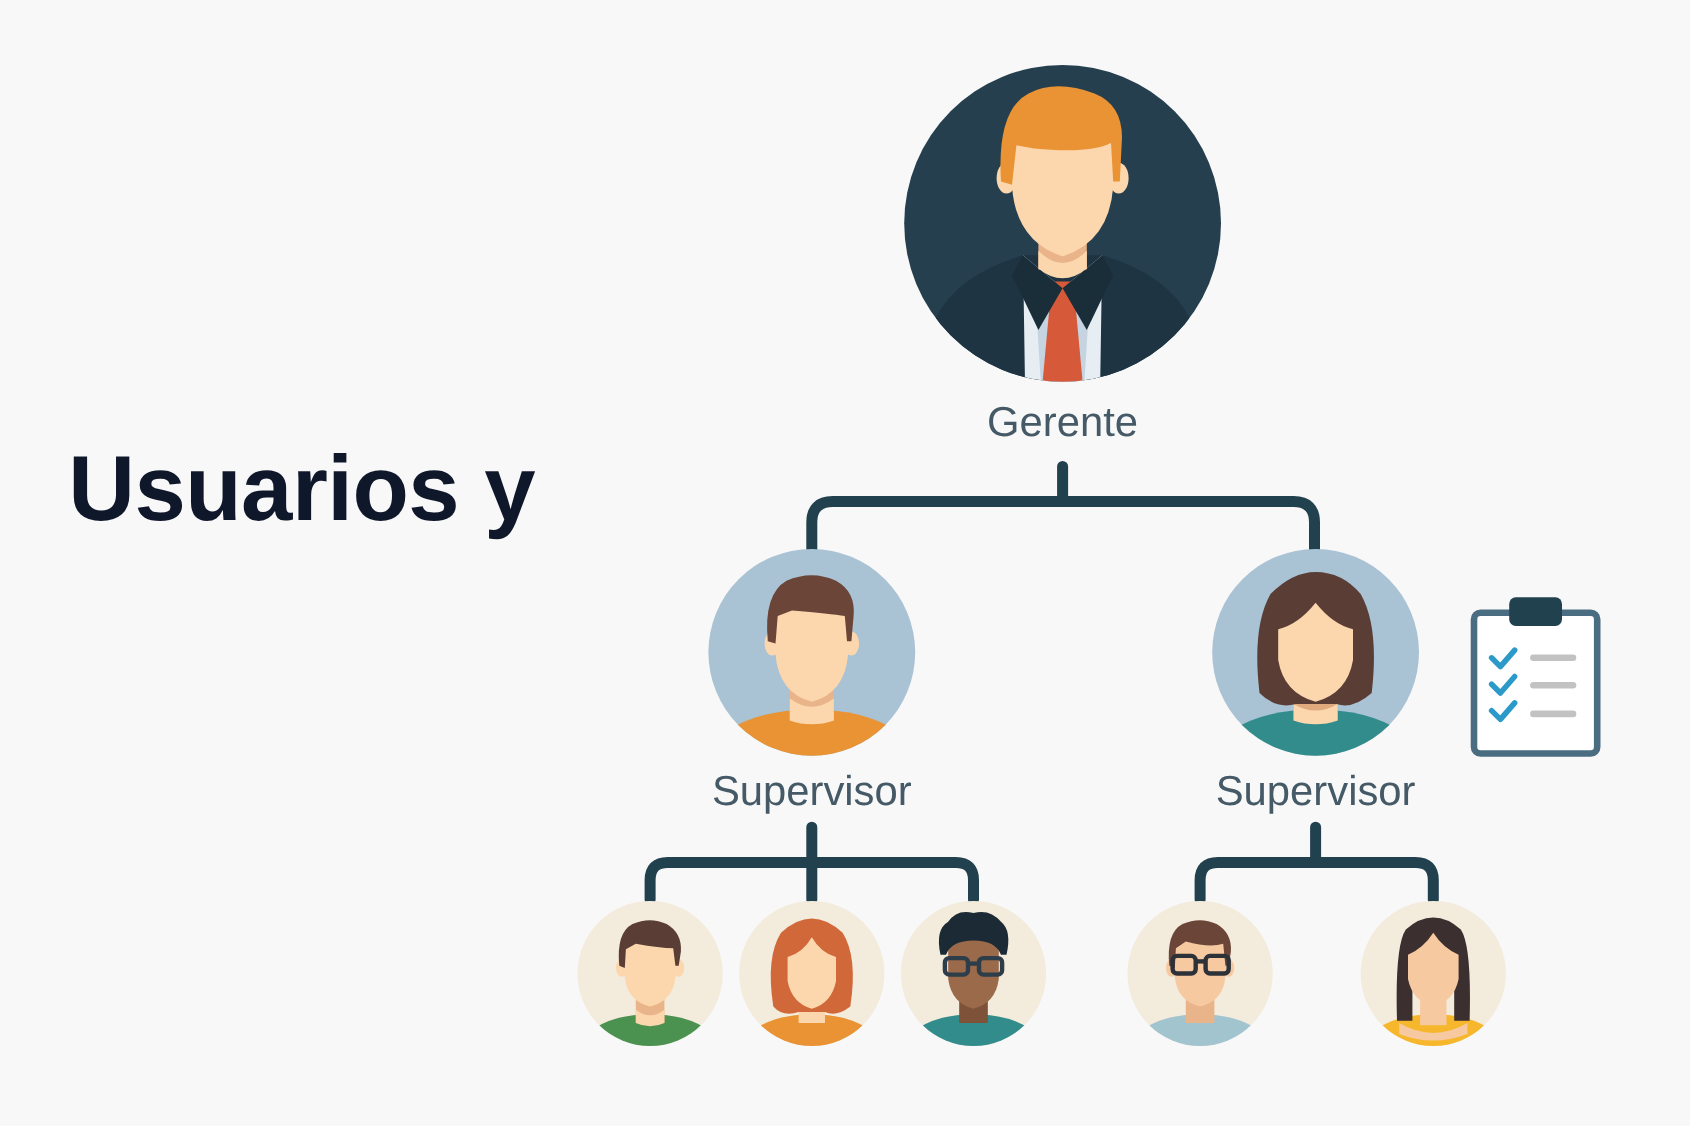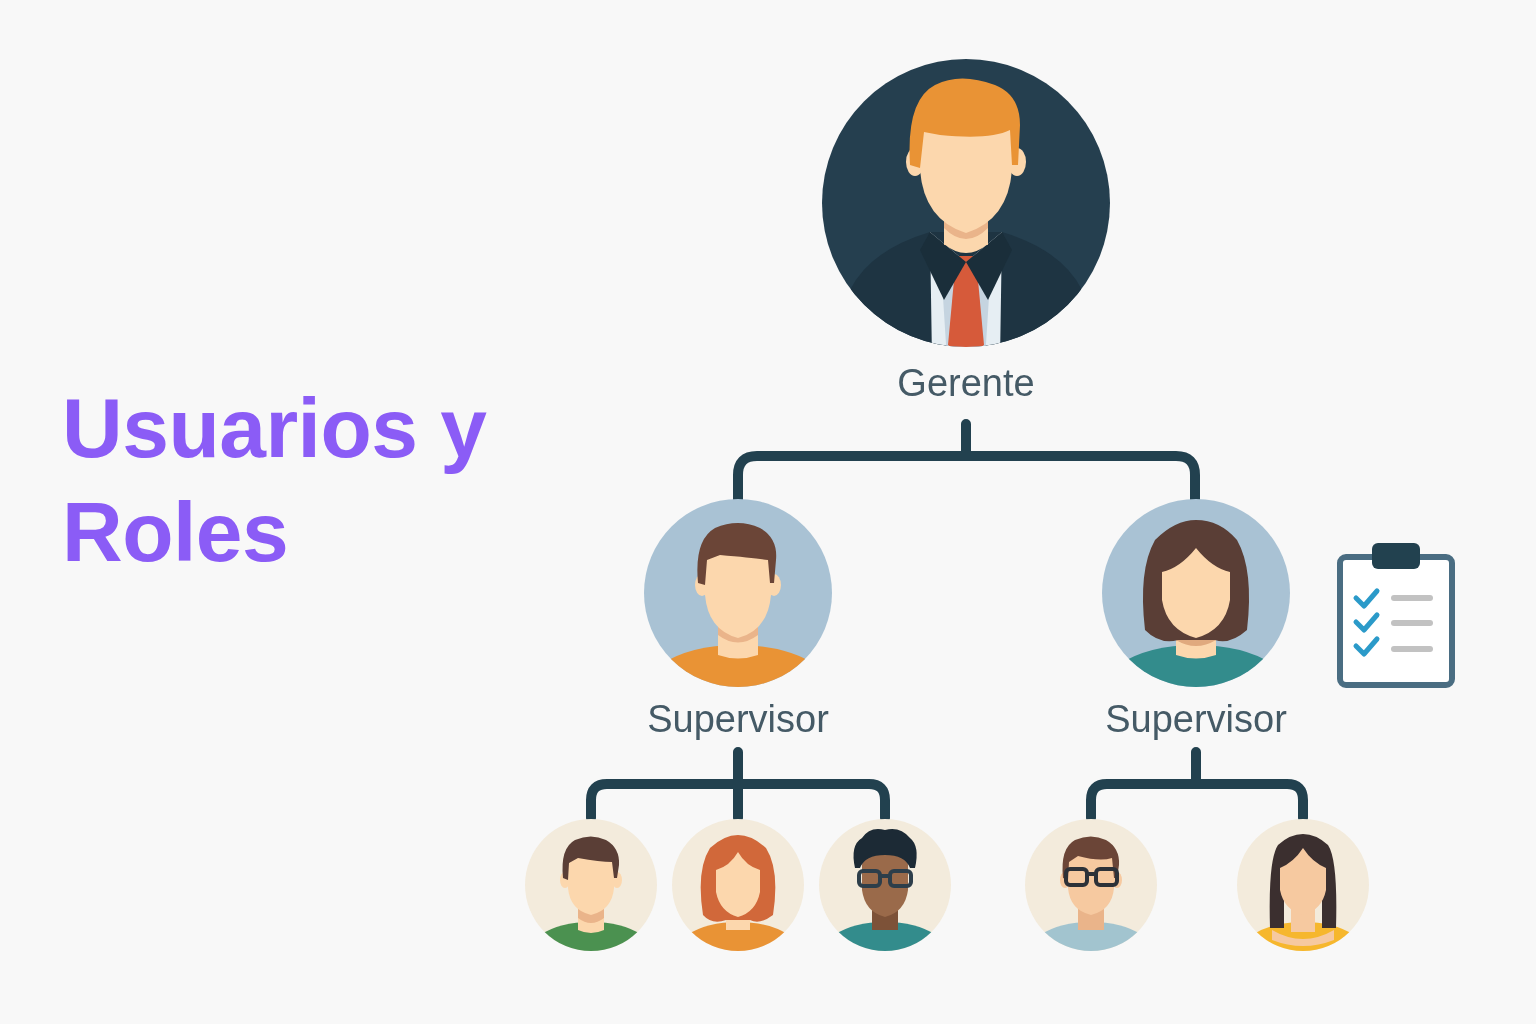--- a/index.html
+++ b/index.html
@@ -3,33 +3,32 @@
   <meta charset="utf-8">
   <style>
     html, body { margin: 0; padding: 0; }
     body {
       width: 1536px; height: 1024px; overflow: hidden;
       background: #f8f8f8;
       font-family: "Liberation Sans", sans-serif;
       position: relative;
     }
     .title {
-      position: absolute; left: 62px; top: 376px;
+      position: absolute; left: 62px; top: 392px;
       font-size: 84px; font-weight: bold; line-height: 104px;
-      color: #8b5cf6; letter-spacing: -0.5px;
+      color: #0f172a; letter-spacing: -0.5px;
     }
     .canvas { position: absolute; left: 0; top: 0; }
     .node { cursor: pointer; }
   </style>
 </head>
 <body>
 
 <div class="title">
   <div>Usuarios y</div>
-  <div>Roles</div>
 </div>
 
 <svg class="canvas" width="1536" height="1024" viewBox="0 0 1536 1024">
   <defs>
     <clipPath id="c-mgr">
         <circle cx="966" cy="203" r="144"></circle>
       </clipPath>
     <clipPath id="c-s1">
         <circle cx="738" cy="593" r="94"></circle>
       </clipPath>

